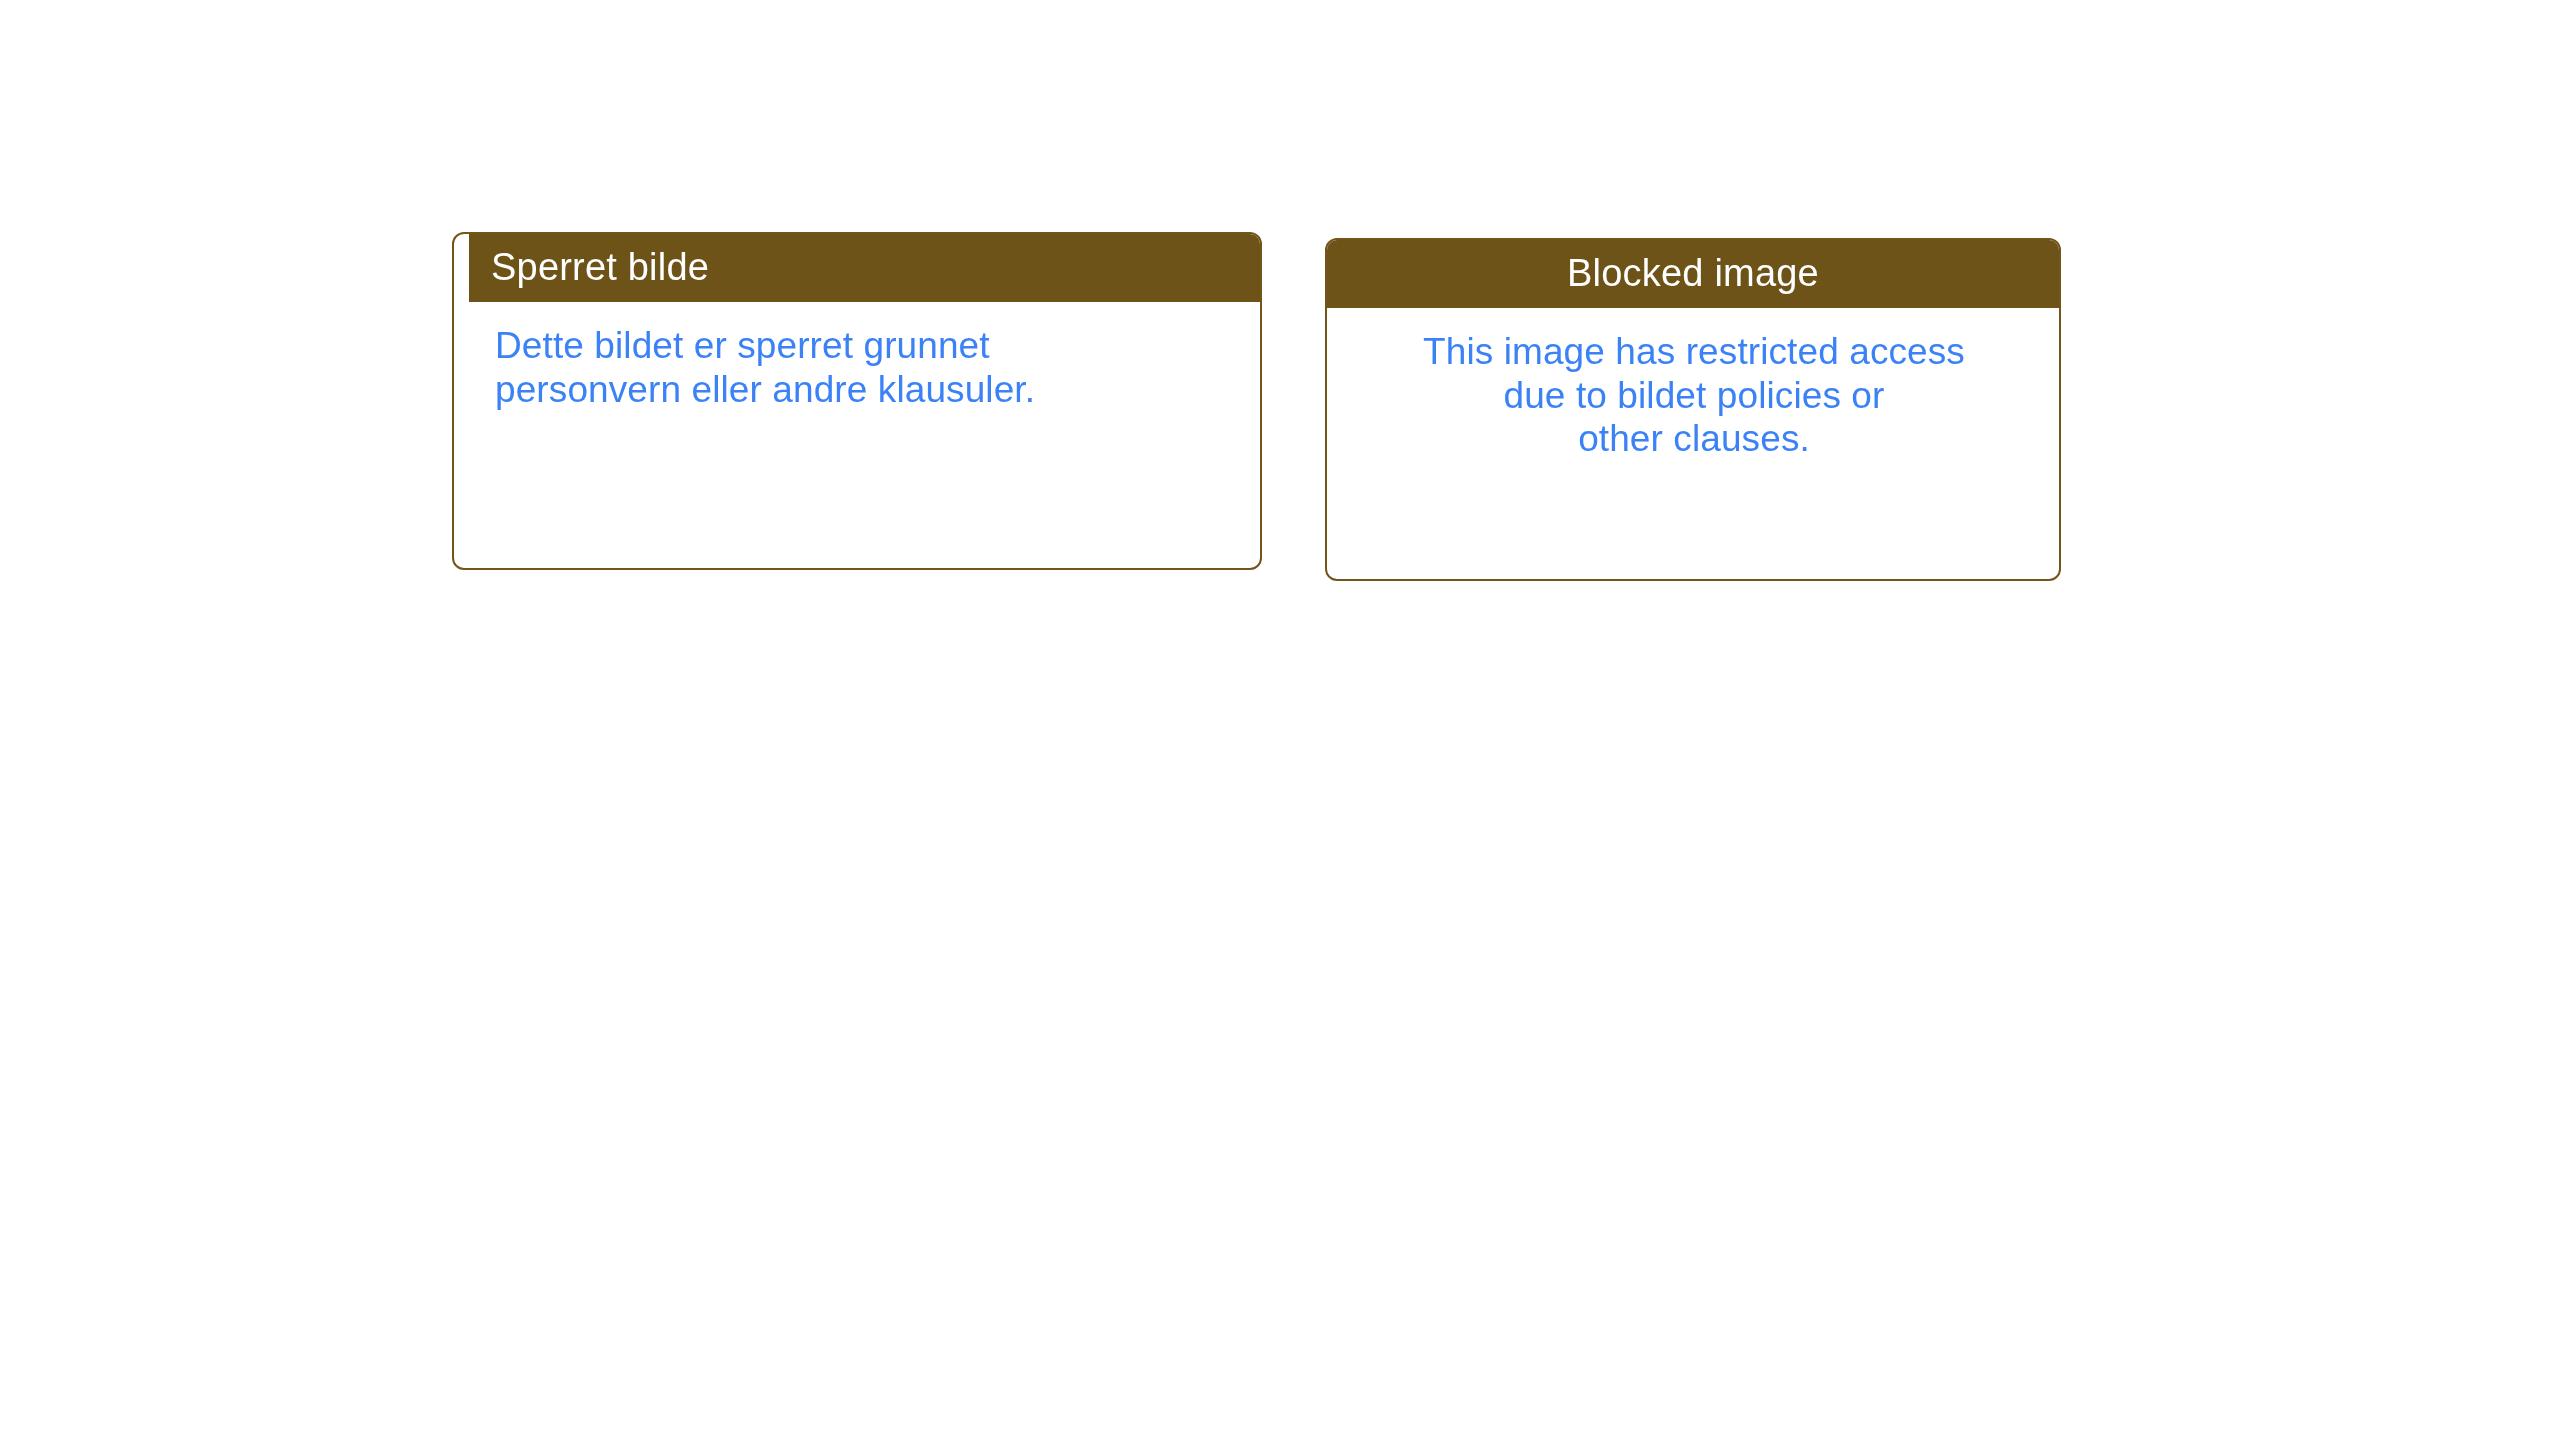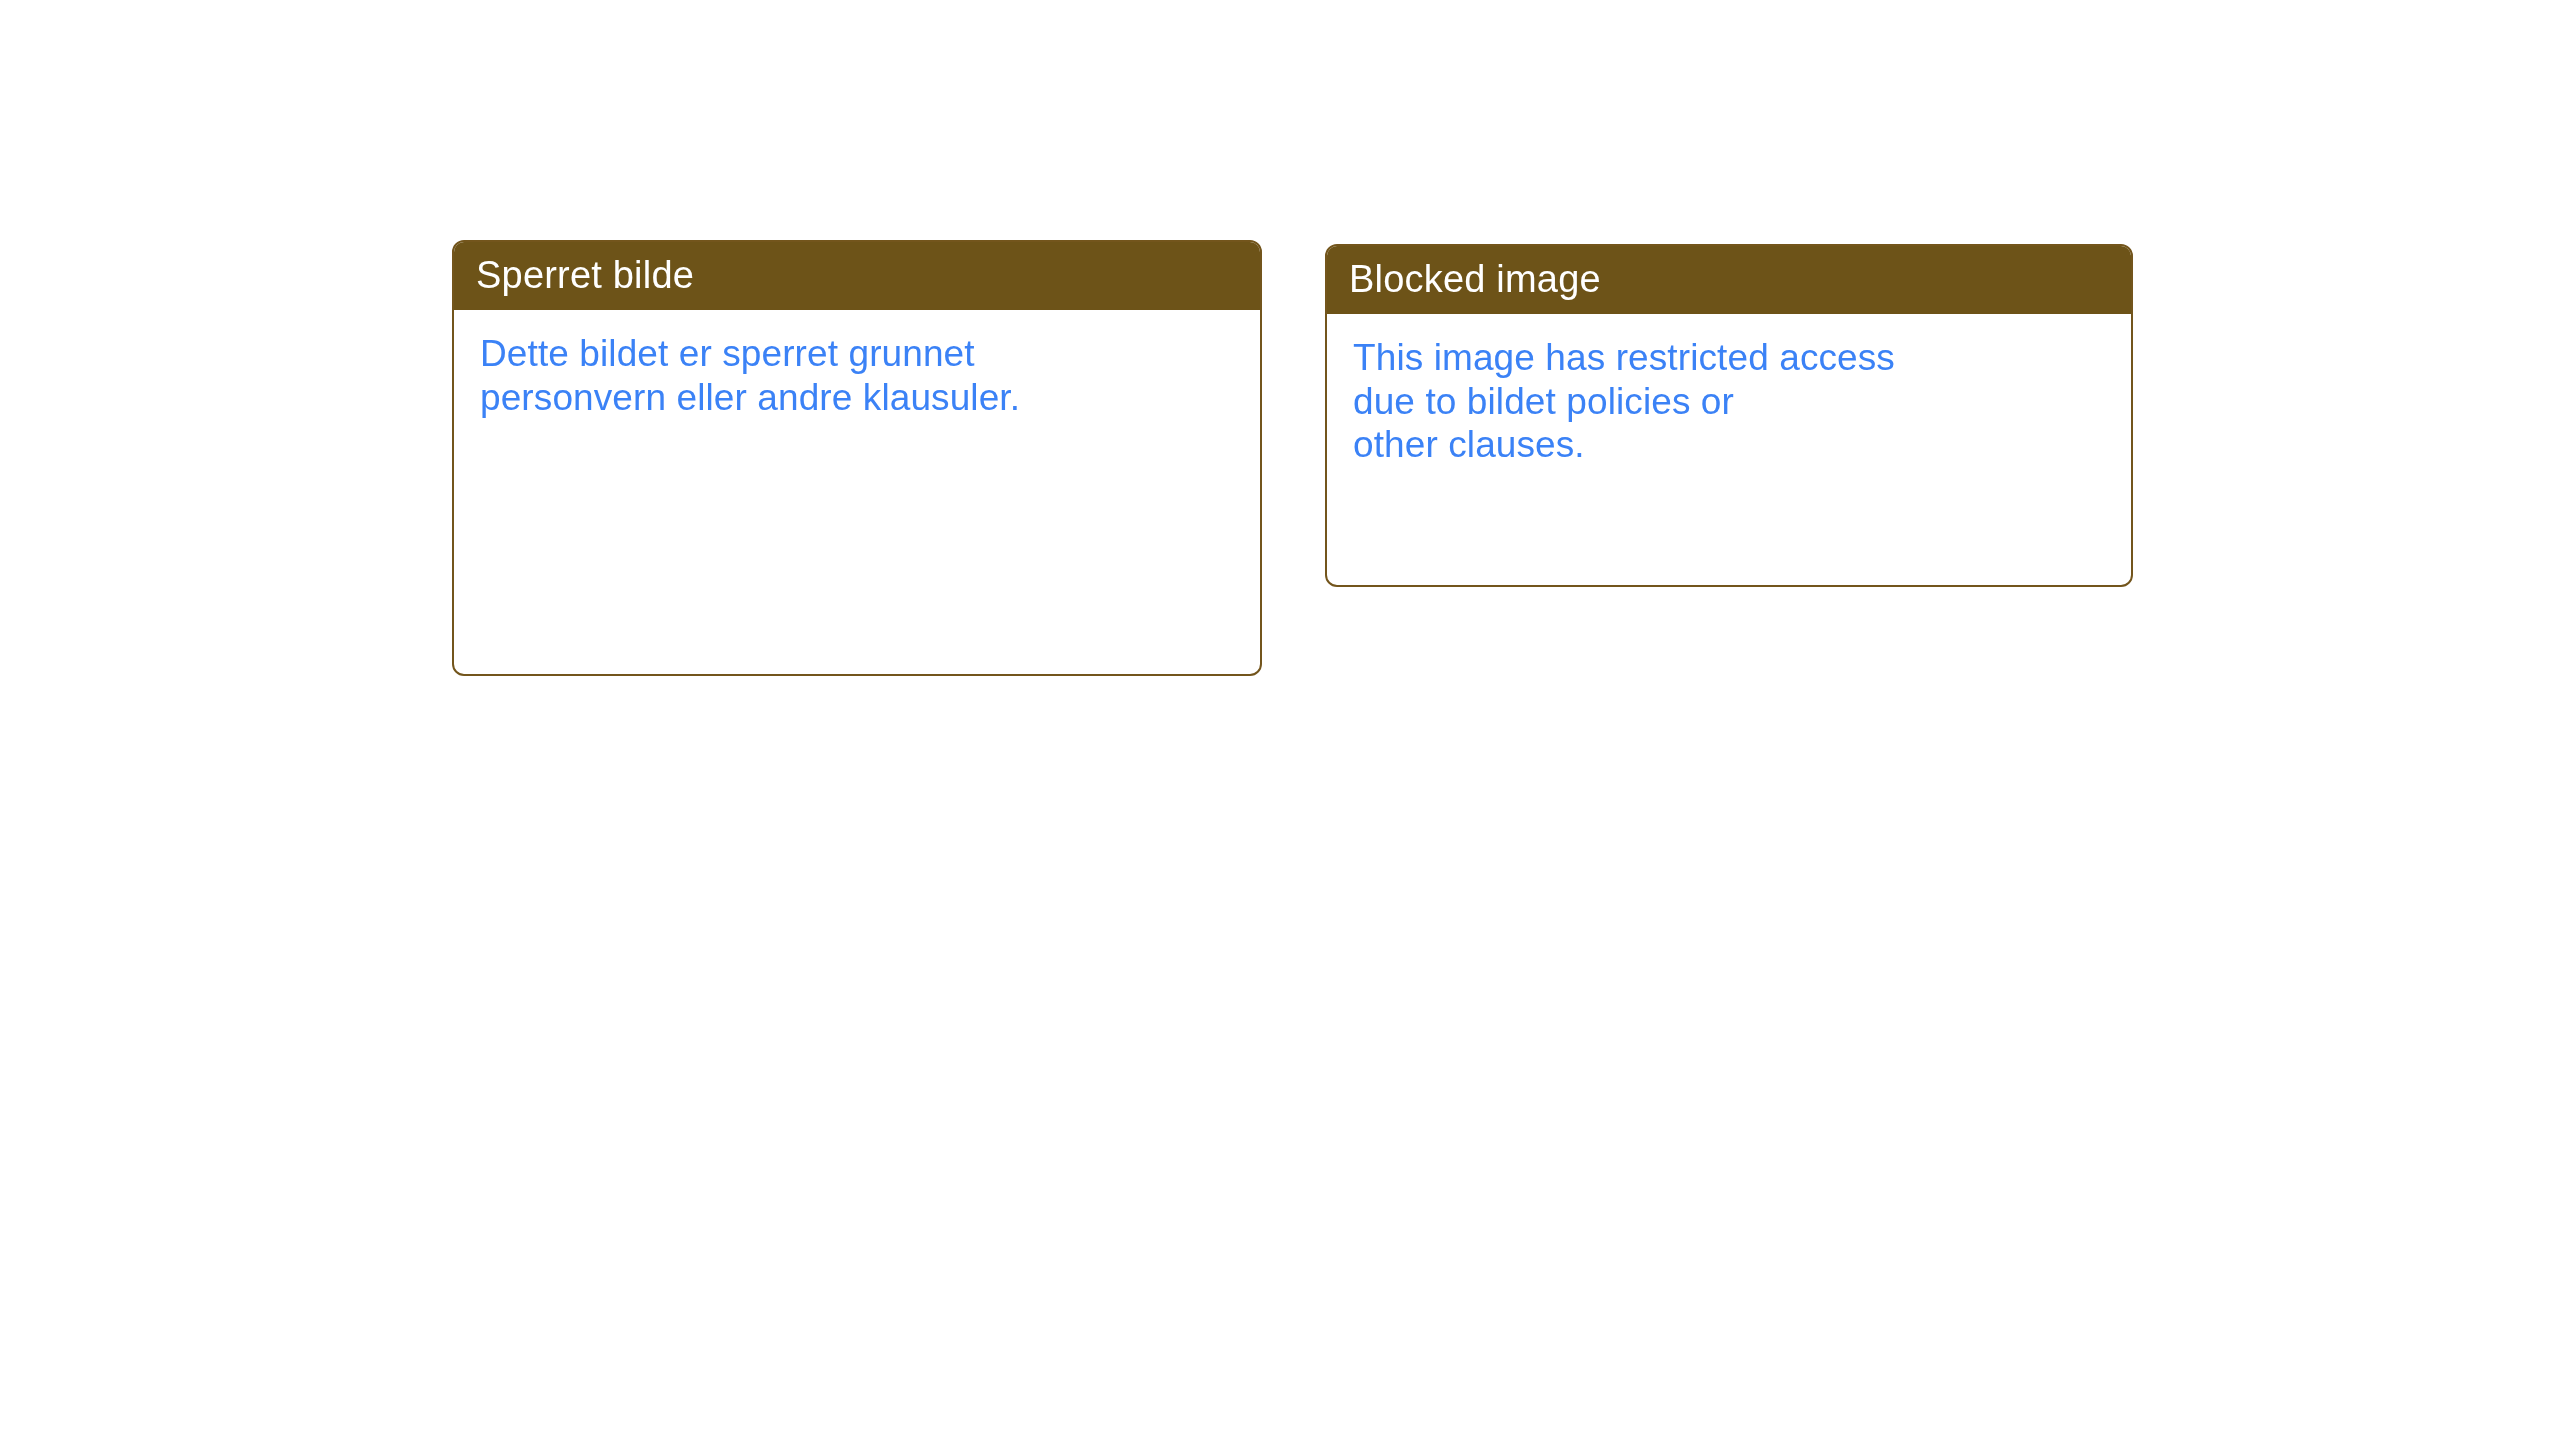--- a/index.html
+++ b/index.html
@@ -47,31 +47,33 @@
     color: #3b82f6;
     font-size: 37px;
     line-height: 1.18;
     white-space: pre-line;
     letter-spacing: 0.1px;
   }
 
   
   #card-no {
     left: 452px;
-    top: 240px;
+    top: 232px;
     width: 810px;
-    height: 436px;
+    height: 338px;
+    padding-left: 15px;
   }
 
   
   #card-en {
     left: 1325px;
-    top: 244px;
-    width: 808px;
+    top: 238px;
+    width: 736px;
     height: 343px;
+    text-align: center;
   }
 </style>
 </head>
 <body>
 
 <div class="stage">
 
   <div class="card" id="card-no">
     <div class="card-header">Sperret bilde</div>
     <div class="card-body">Dette bildet er sperret grunnet

